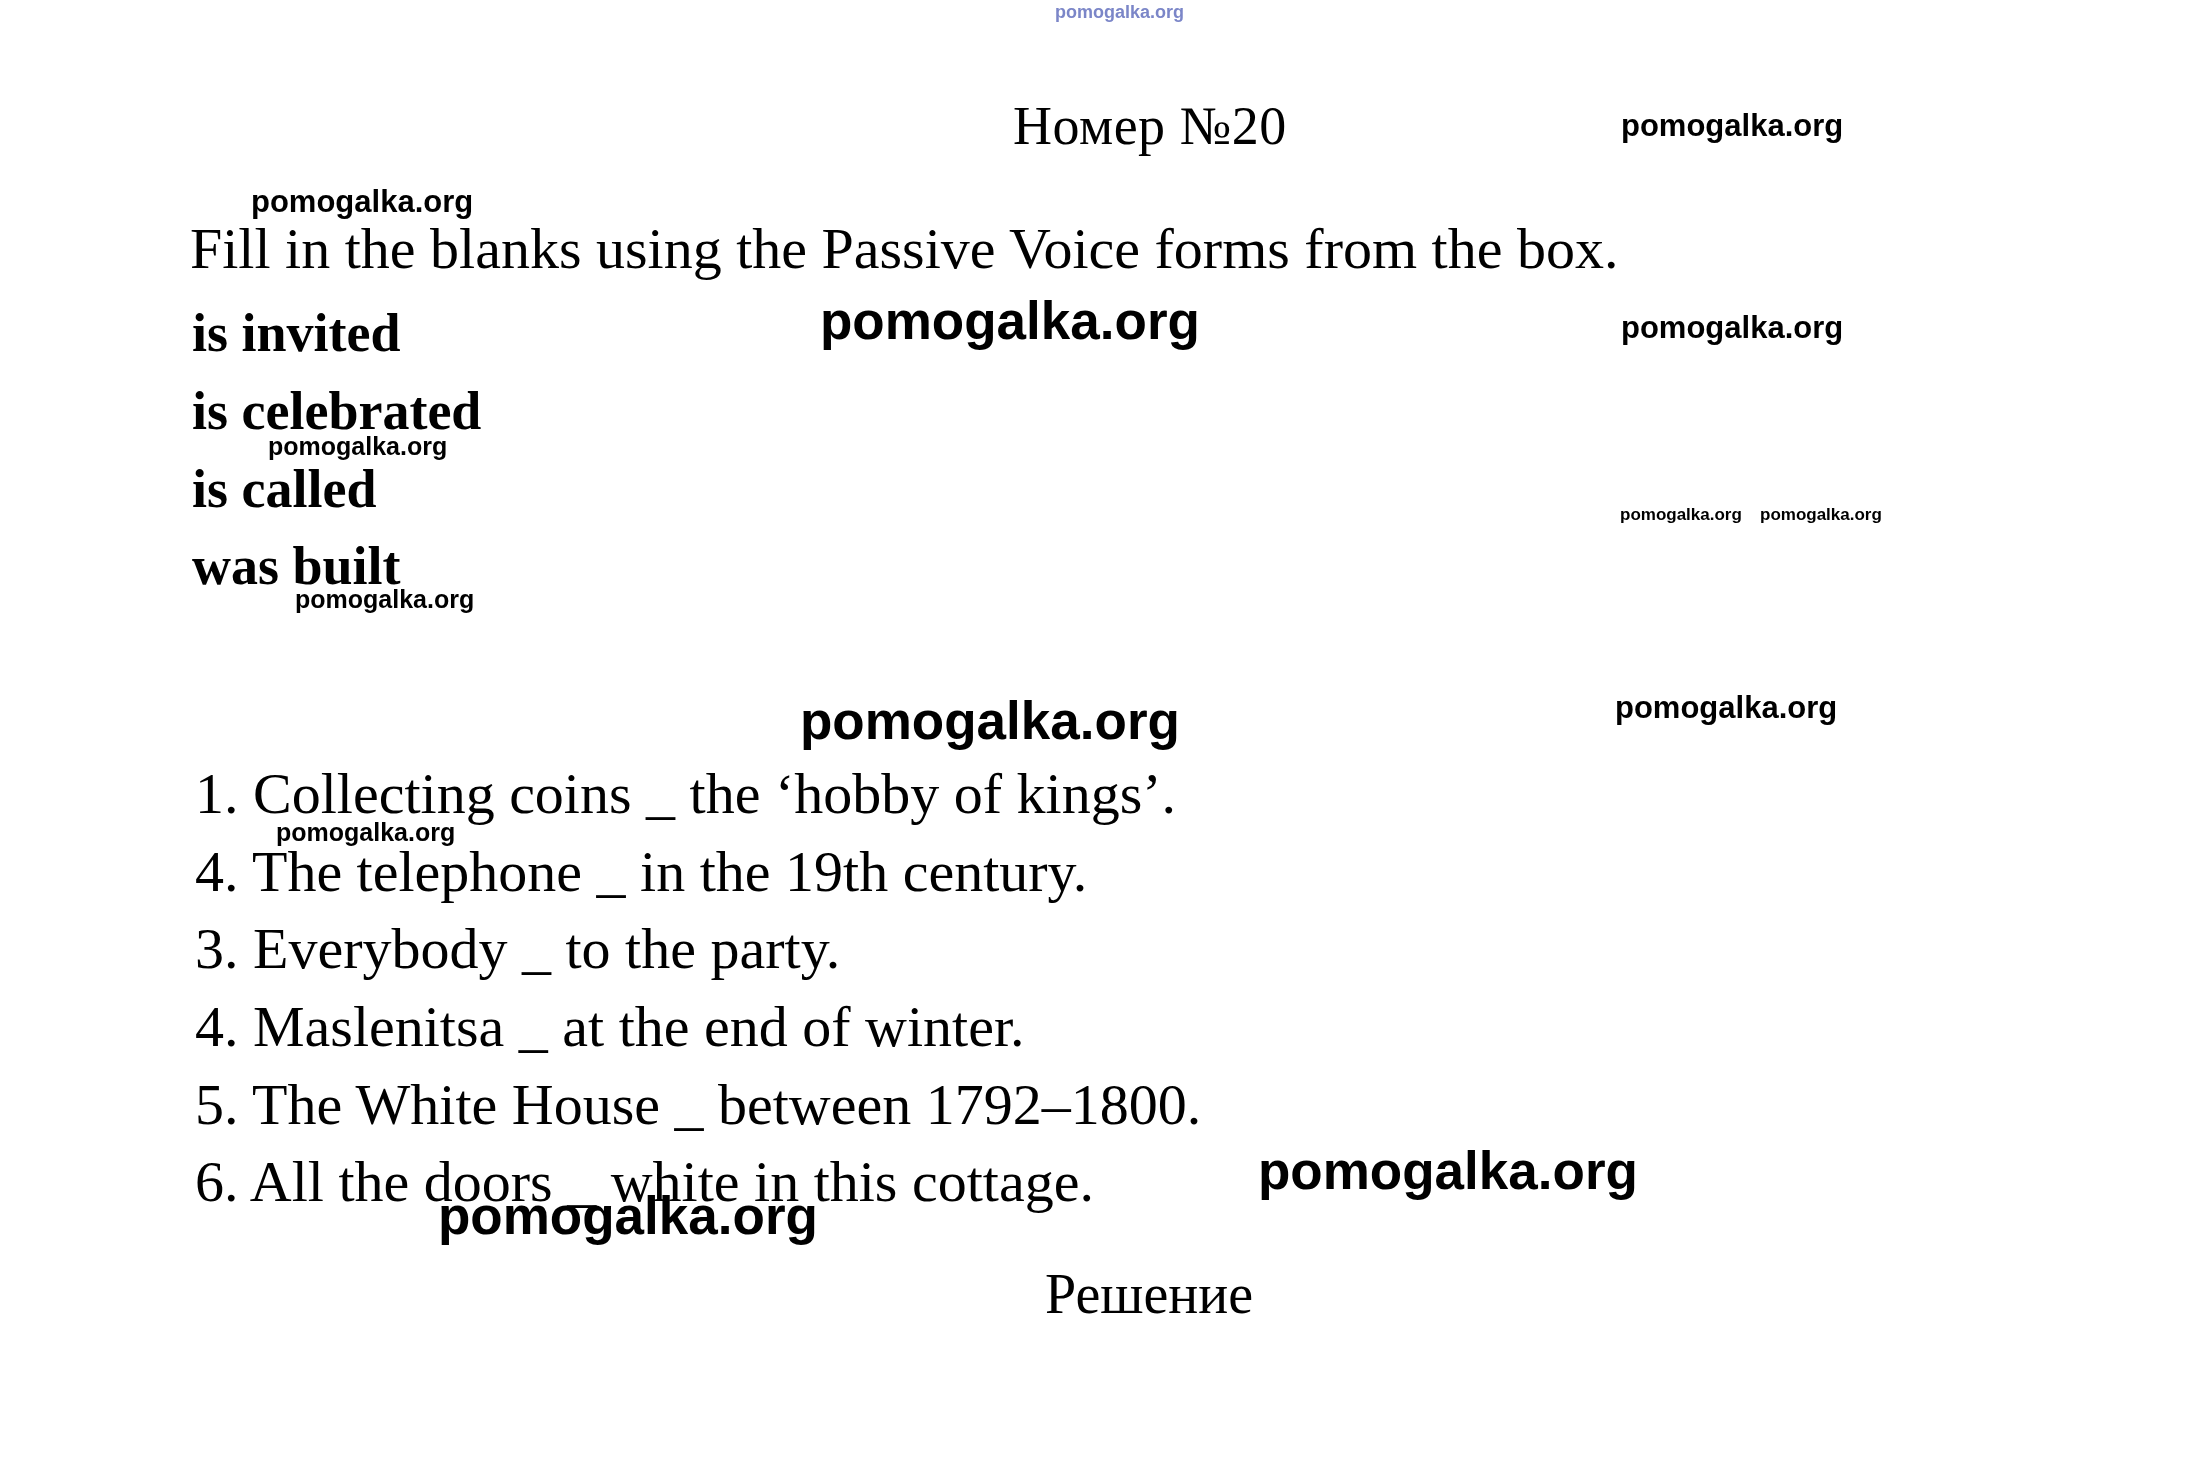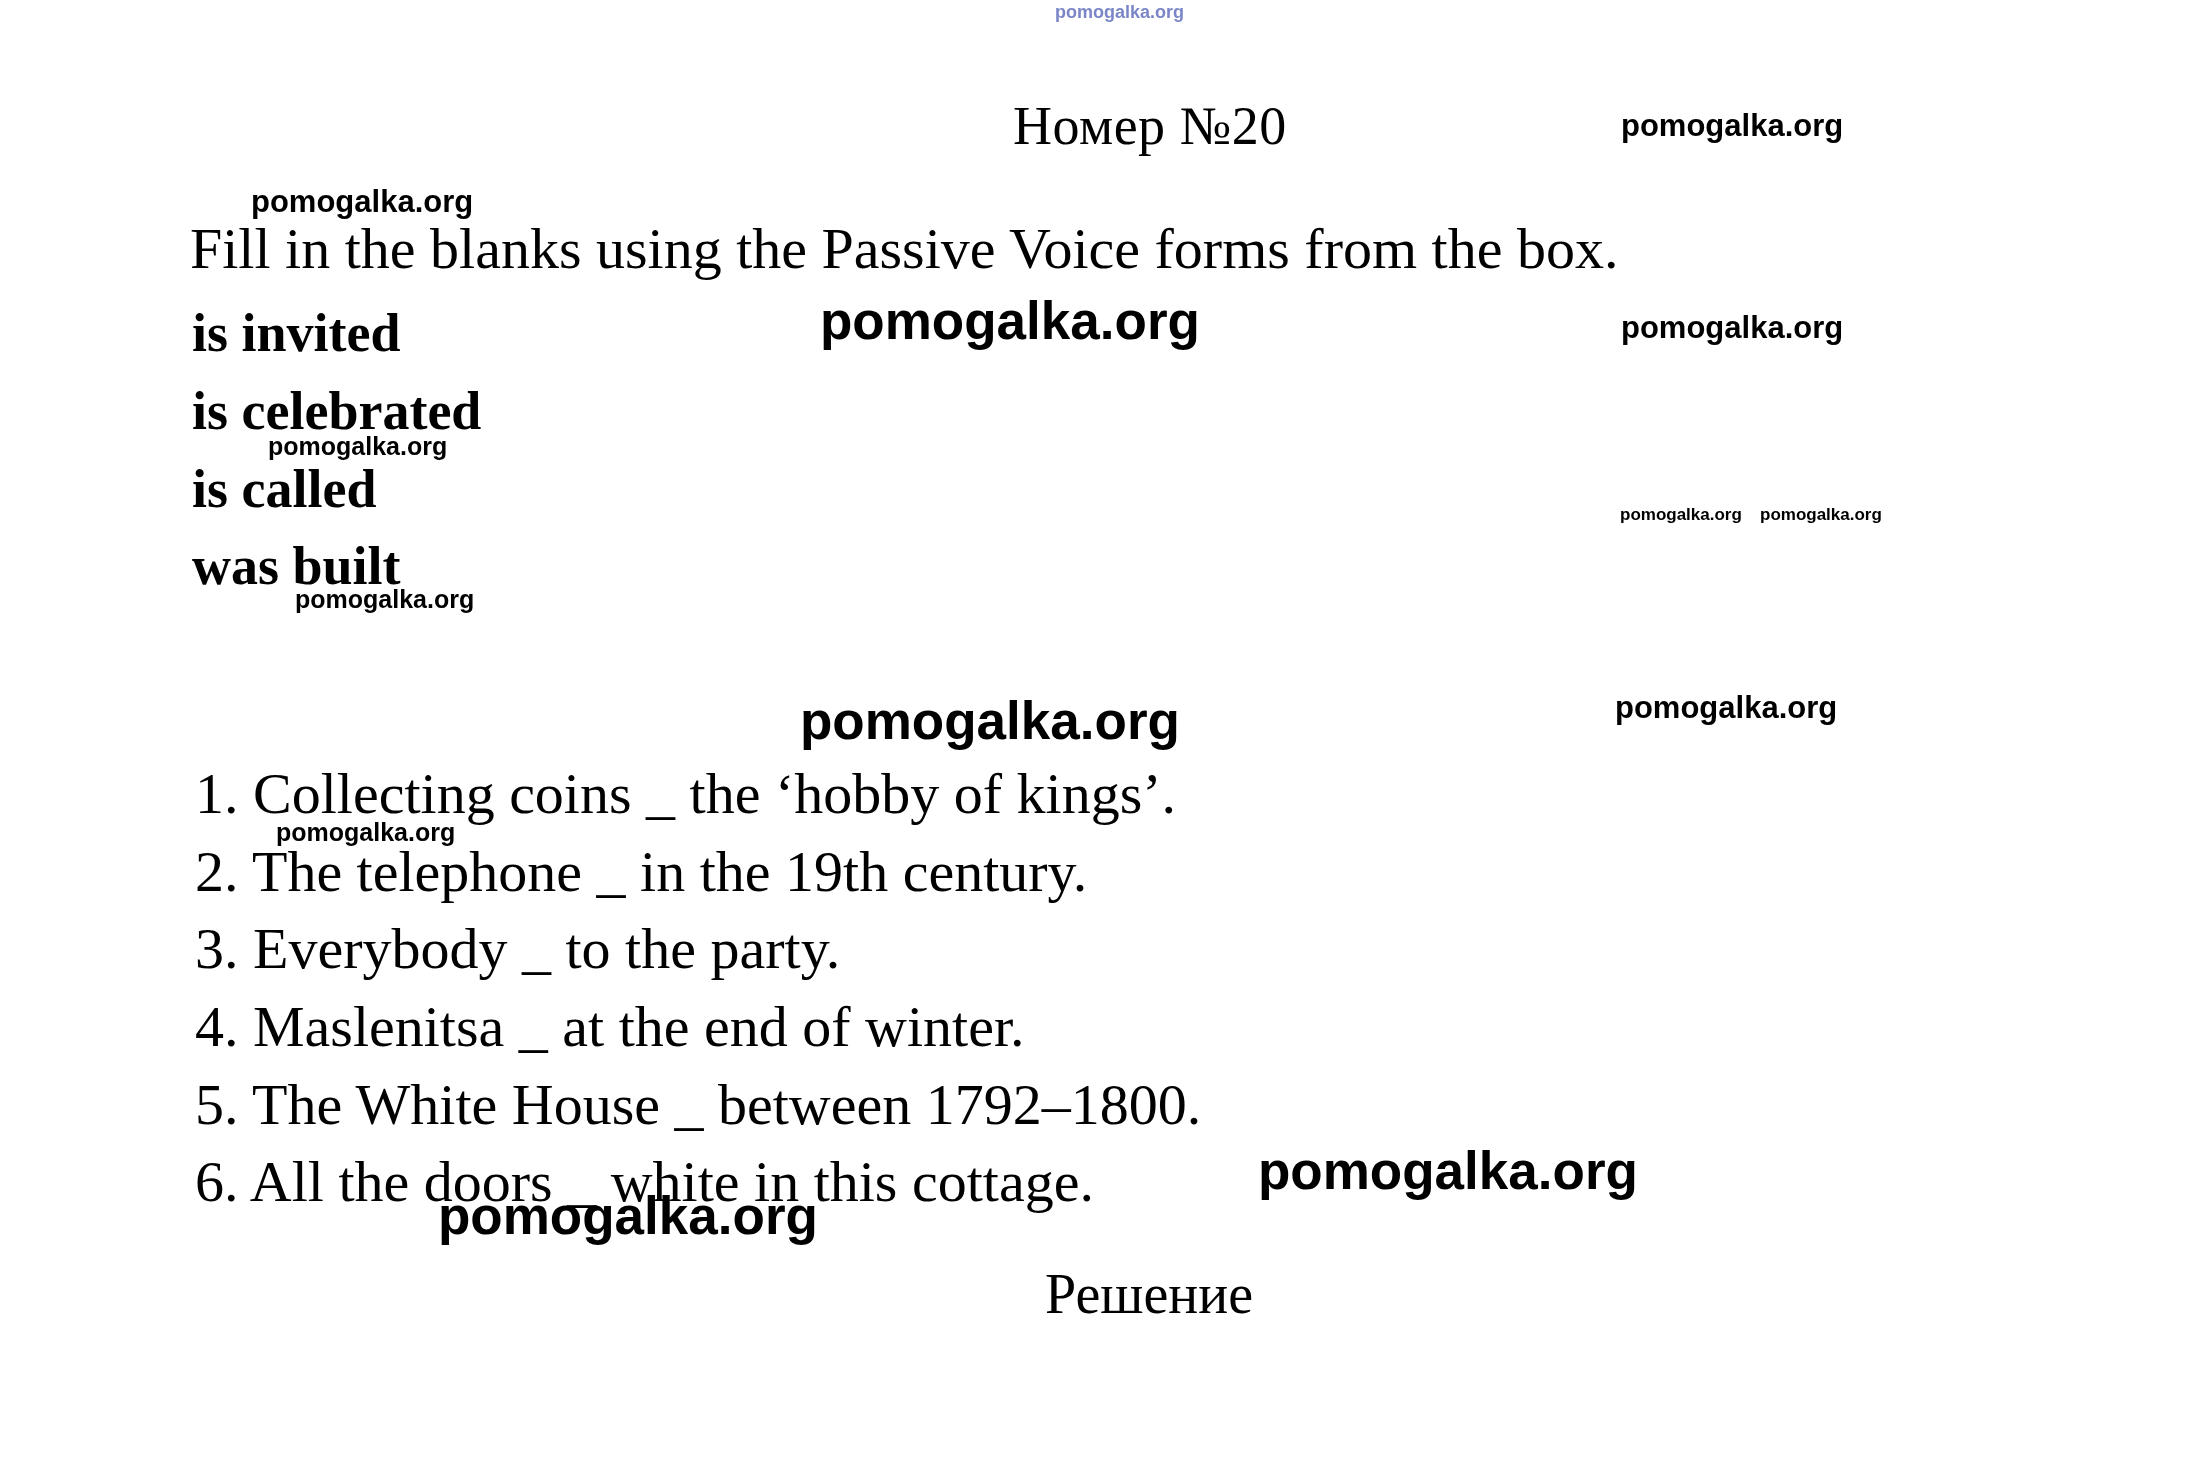--- a/index.html
+++ b/index.html
@@ -79,21 +79,21 @@
   <div class="abs doc-title" style="left:1013px; top:95px;">Номер №20</div>
 
   <div class="abs doc-line" style="left:190px; top:215px;">Fill in the blanks using the Passive Voice forms from the box.</div>
 
   <div class="abs box-word" style="left:192px; top:302px;">is invited</div>
   <div class="abs box-word" style="left:192px; top:380px;">is celebrated</div>
   <div class="abs box-word" style="left:192px; top:458px;">is called</div>
   <div class="abs box-word" style="left:192px; top:535px;">was built</div>
 
   <div class="abs answer-line" style="left:195px; top:760px;">1. Collecting coins _ the ‘hobby of kings’.</div>
-  <div class="abs answer-line" style="left:195px; top:838px;">2. The telephone _ in the 19th century.</div>
+  <div class="abs answer-line" style="left:195px; top:838px;">4. The telephone _ in the 19th century.</div>
   <div class="abs answer-line" style="left:195px; top:915px;">3. Everybody _ to the party.</div>
   <div class="abs answer-line" style="left:195px; top:993px;">4. Maslenitsa _ at the end of winter.</div>
   <div class="abs answer-line" style="left:195px; top:1071px;">5. The White House _ between 1792–1800.</div>
   <div class="abs answer-line" style="left:195px; top:1148px;">6. All the doors _ white in this cottage.</div>
 
   <div class="abs solution-title" style="left:1045px; top:1262px;">Решение</div>
 
   <div class="wm-blue" style="left:1055px; top:2px;  font-size:18px;">pomogalka.org</div>
   <div class="wm" style="left:1621px; top:108px; font-size:31px;">pomogalka.org</div>
   <div class="wm" style="left:251px;  top:184px; font-size:31px;">pomogalka.org</div>

